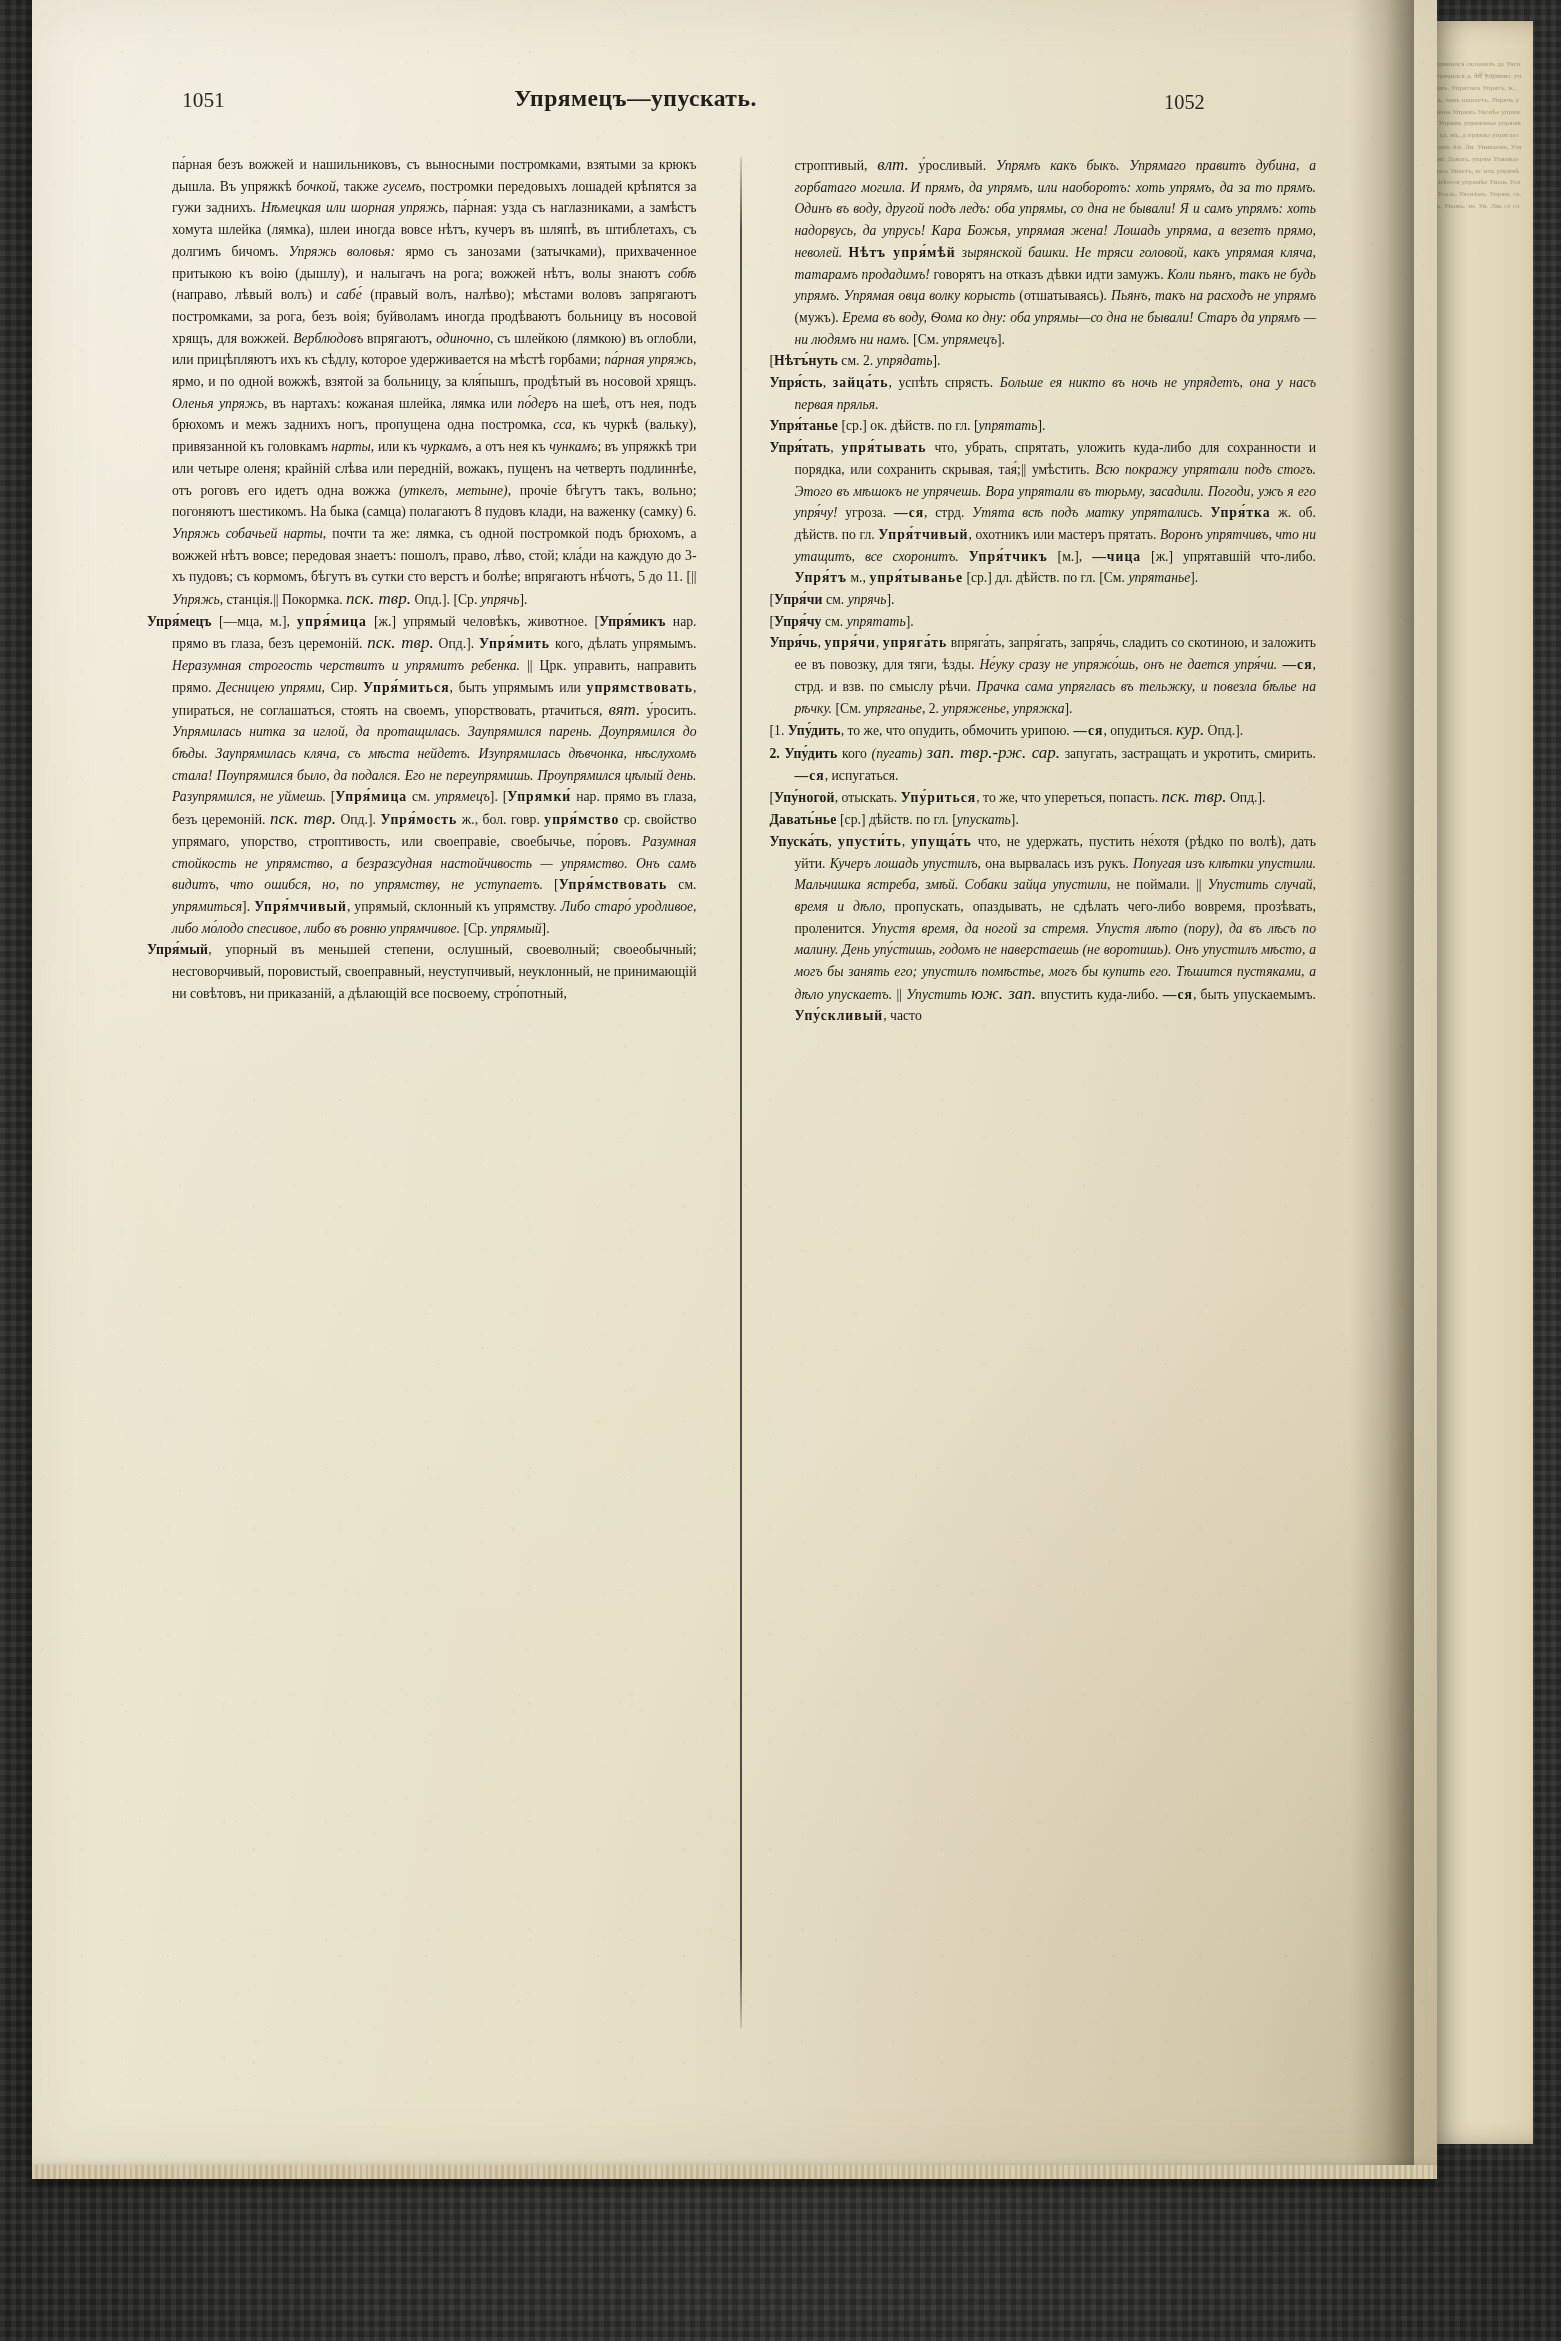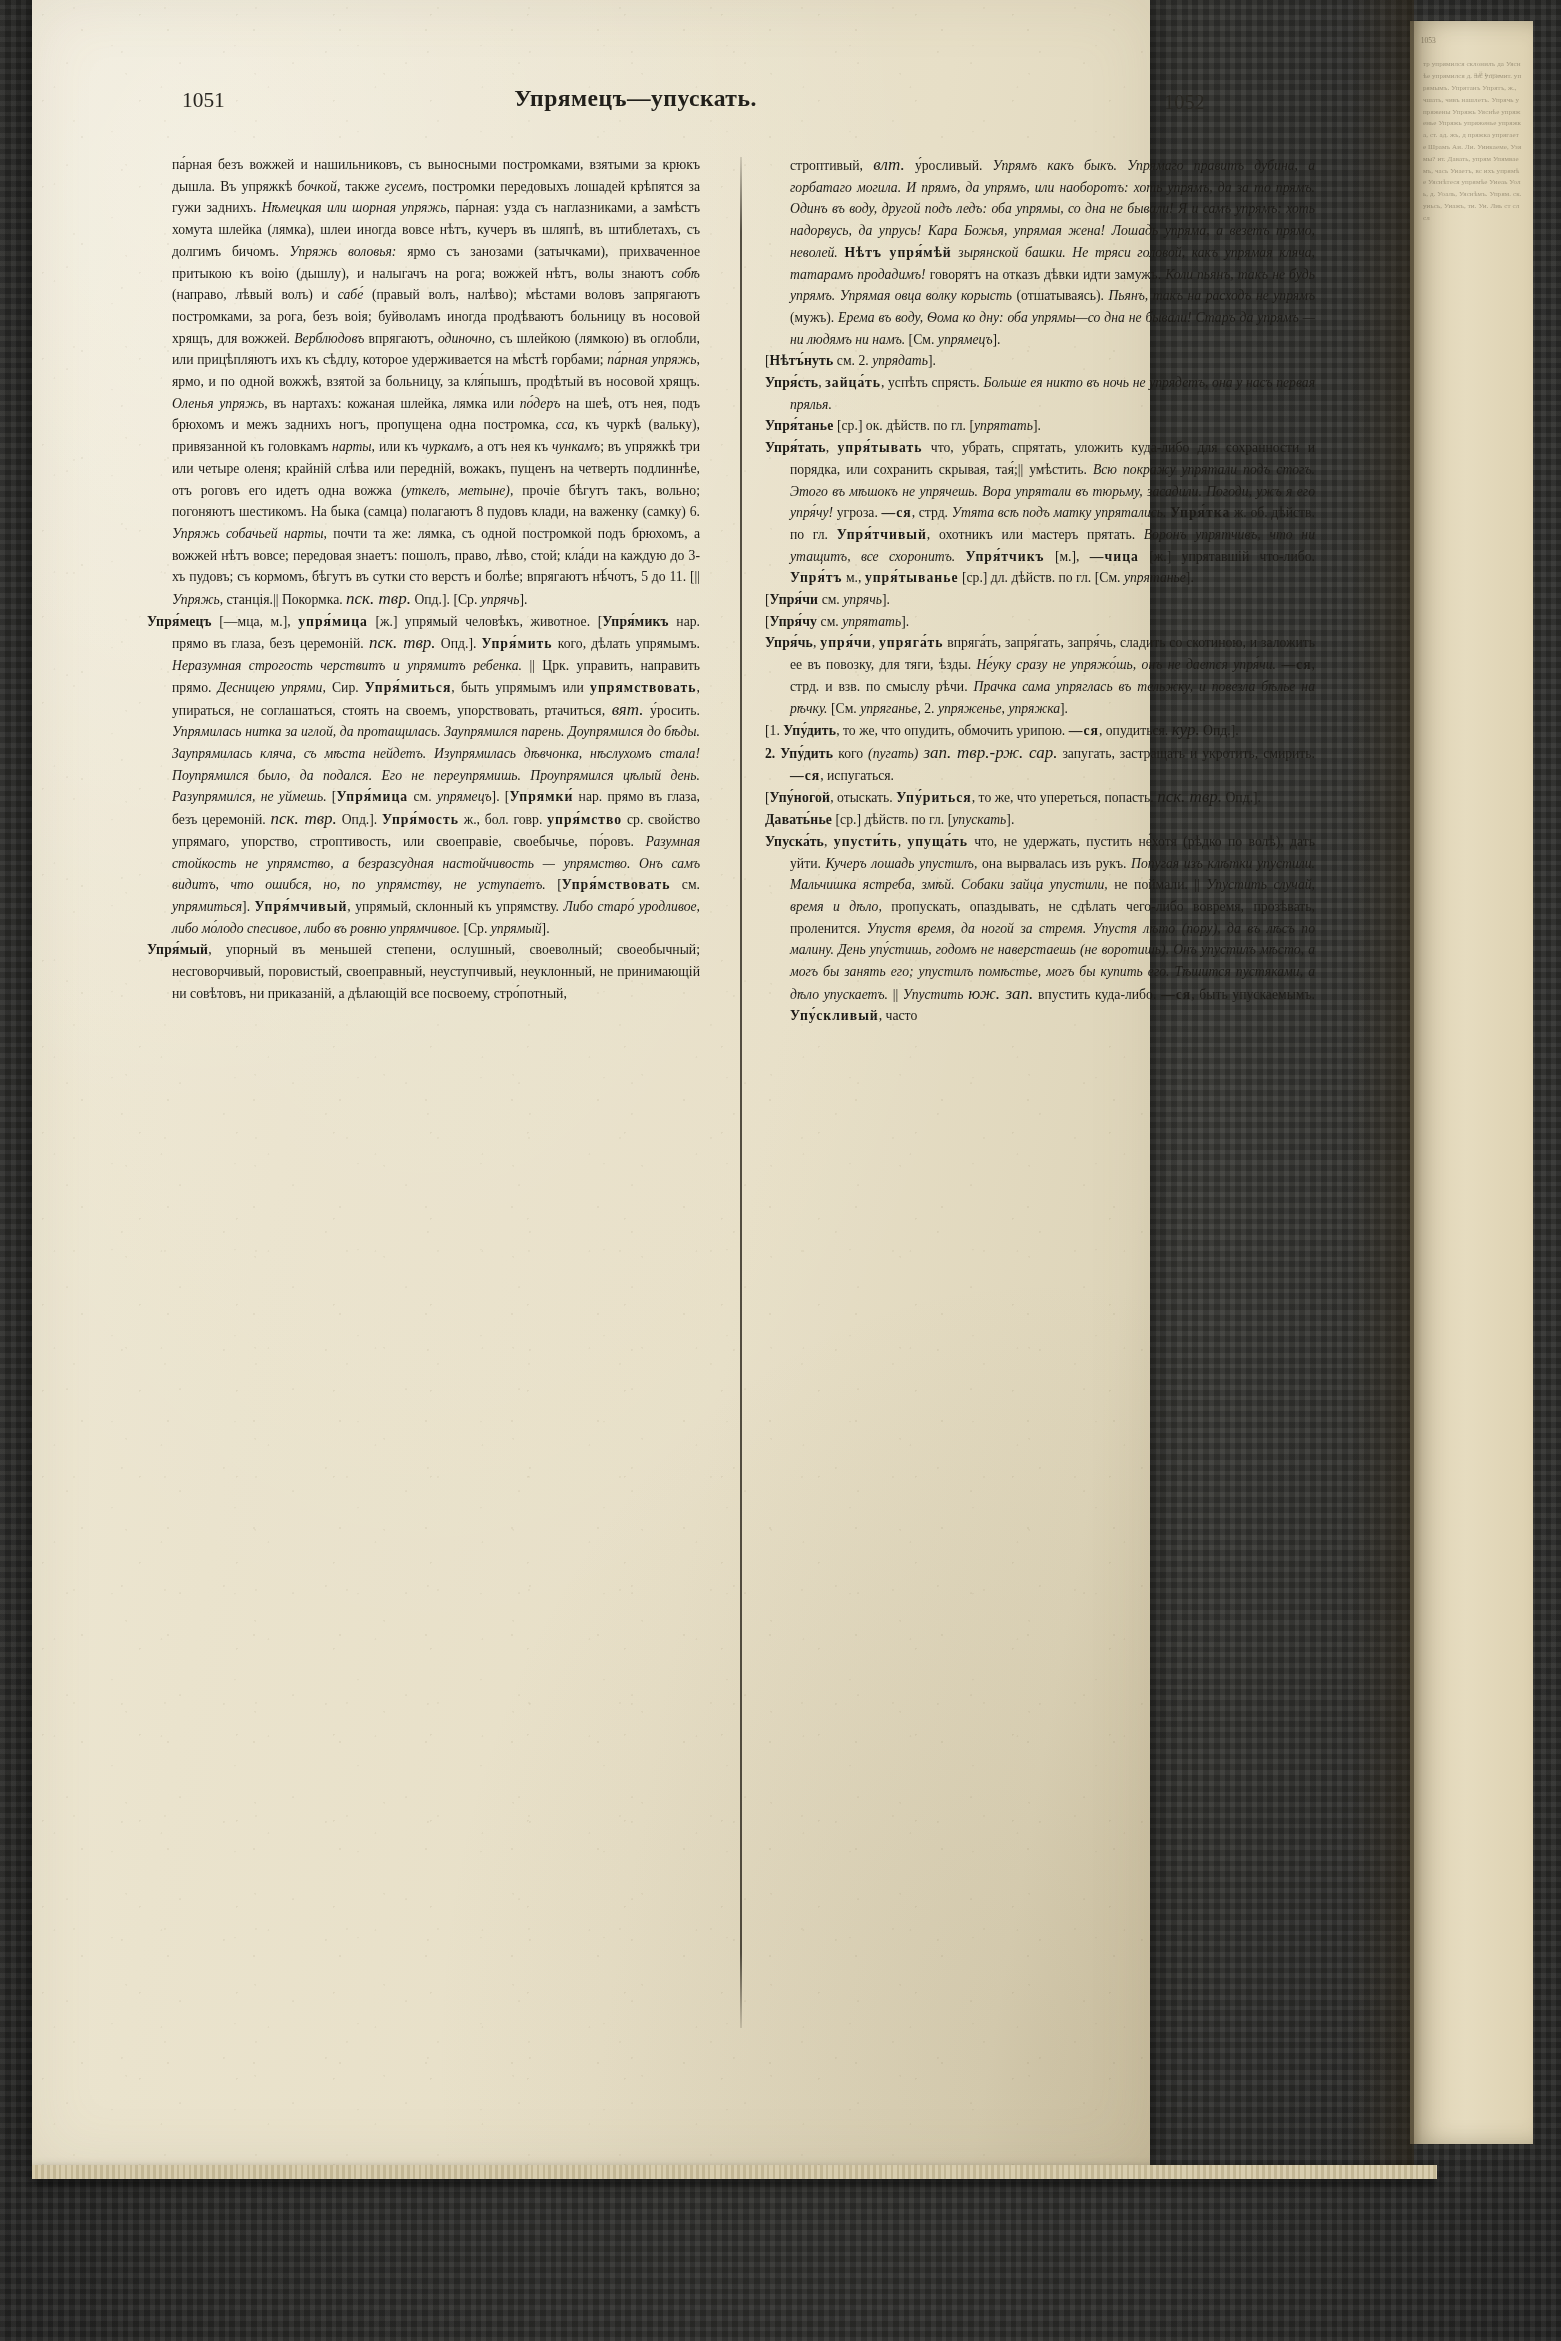--- a/index.html
+++ b/index.html
@@ -31,21 +31,21 @@
   #book {
     position:absolute;
     left:32px; top:0px;
     width: 1501px; height: 2177px;
   }
 
   
   #page {
     position:absolute;
     left:0px; top:0px;
-    width: 1118px; height: 2166px;
+    width: 1405px; height: 2166px;
     background:
       radial-gradient(ellipse 120% 80% at 14% 8%,  rgba(255,255,255,0.30) 0%, rgba(255,255,255,0) 55%),
       radial-gradient(ellipse 90% 60% at 90% 95%,  rgba(150,135,100,0.18) 0%, rgba(255,255,255,0) 60%),
       linear-gradient(100deg, #efe9d6 0%, #eae3cd 30%, #e7dfc7 62%, #ded5ba 88%, #cfc4a6 100%);
     box-shadow: 0 0 32px rgba(0,0,0,0.55), inset 0 0 64px rgba(120,105,70,0.12);
   }
   
   #page::before {
     content:""; position:absolute; inset:0; pointer-events:none;
     opacity:.5;
@@ -98,21 +98,21 @@
     position:absolute; left:0; right:0; top:5.4px; text-align:center;
     font-size:23.6px; font-weight:bold; letter-spacing:0.5px; color:#26241f;
     font-family:"Liberation Serif", serif;
     margin-left:-91px;
   }
 
   
   #columns {
     position:absolute; left:115px; top:154px;
     width:1169px; height:1877px;
-    display:flex; gap:0px;
+    display:flex; gap:8px;
   }
   .col { width:584px; position:relative; }
   .col.left  { padding-right:31px; }
   .col.right { padding-left:34px; }
 
   
   #colrule {
     position:absolute; left:708px; top:157px;
     width:1.6px; height:1871px;
     background: linear-gradient(180deg, rgba(45,40,30,.15) 0%, rgba(45,40,30,.80) 4%, rgba(45,40,30,.80) 96%, rgba(45,40,30,.15) 100%);

